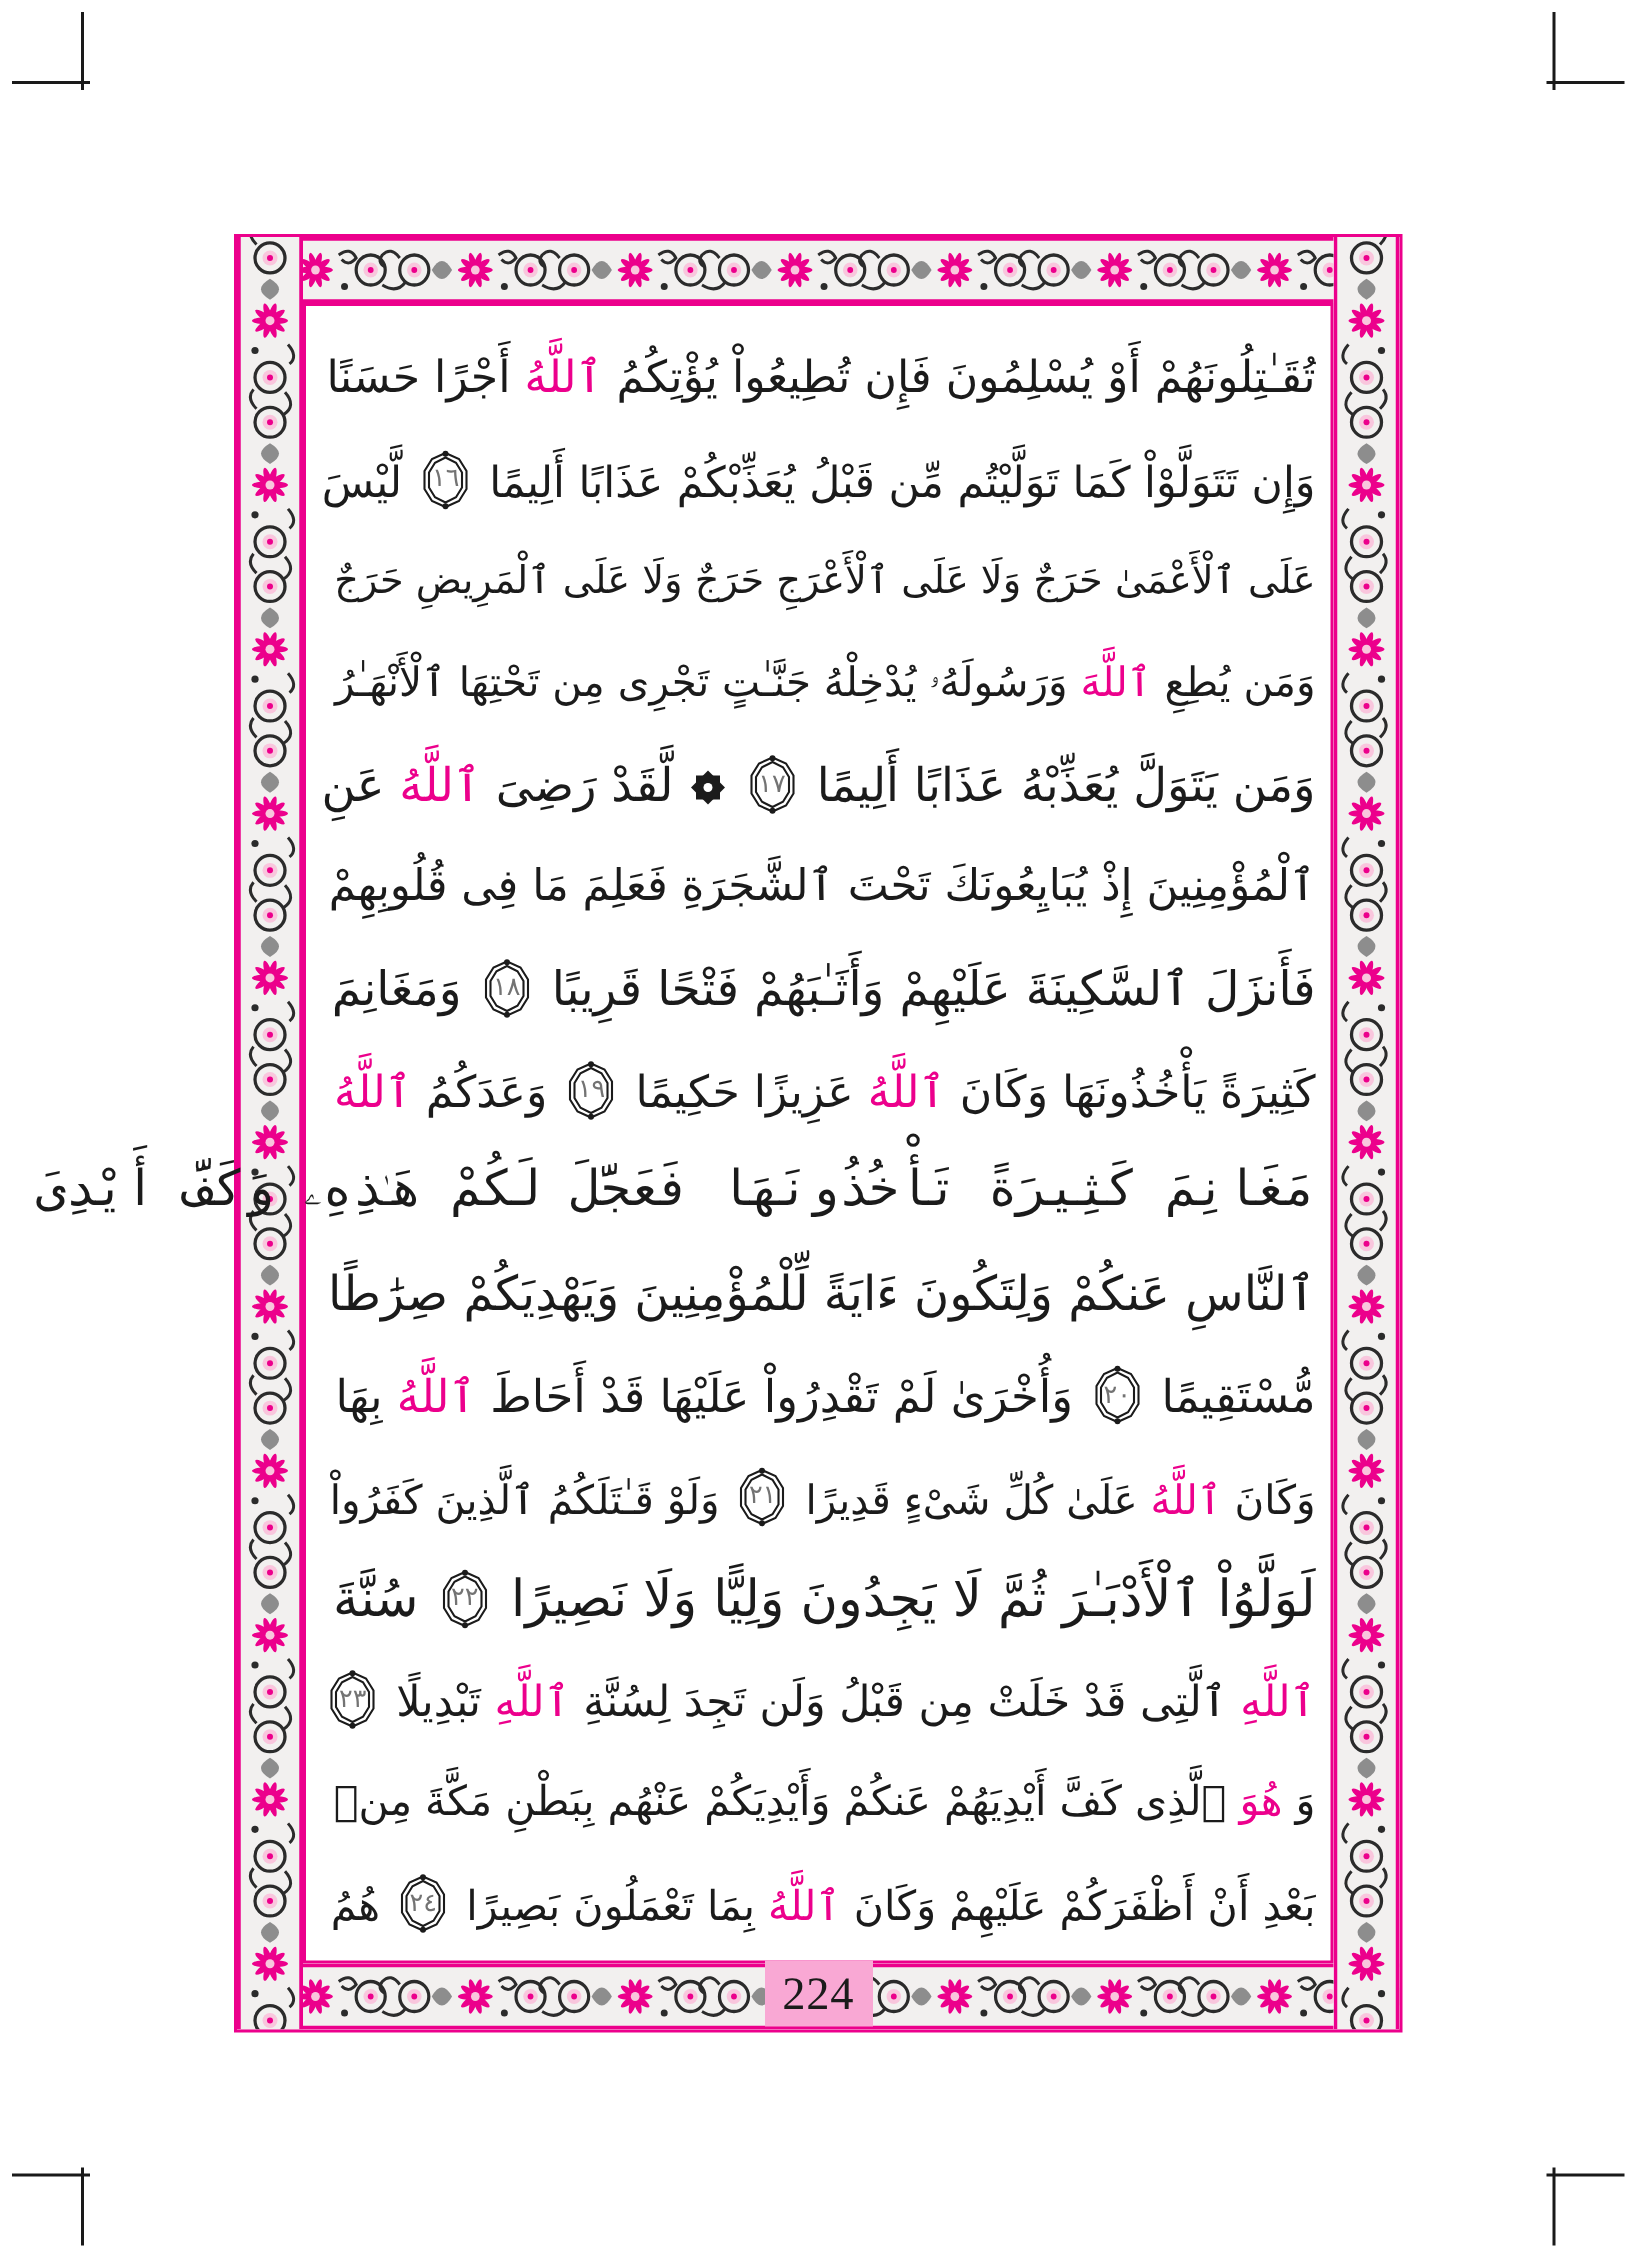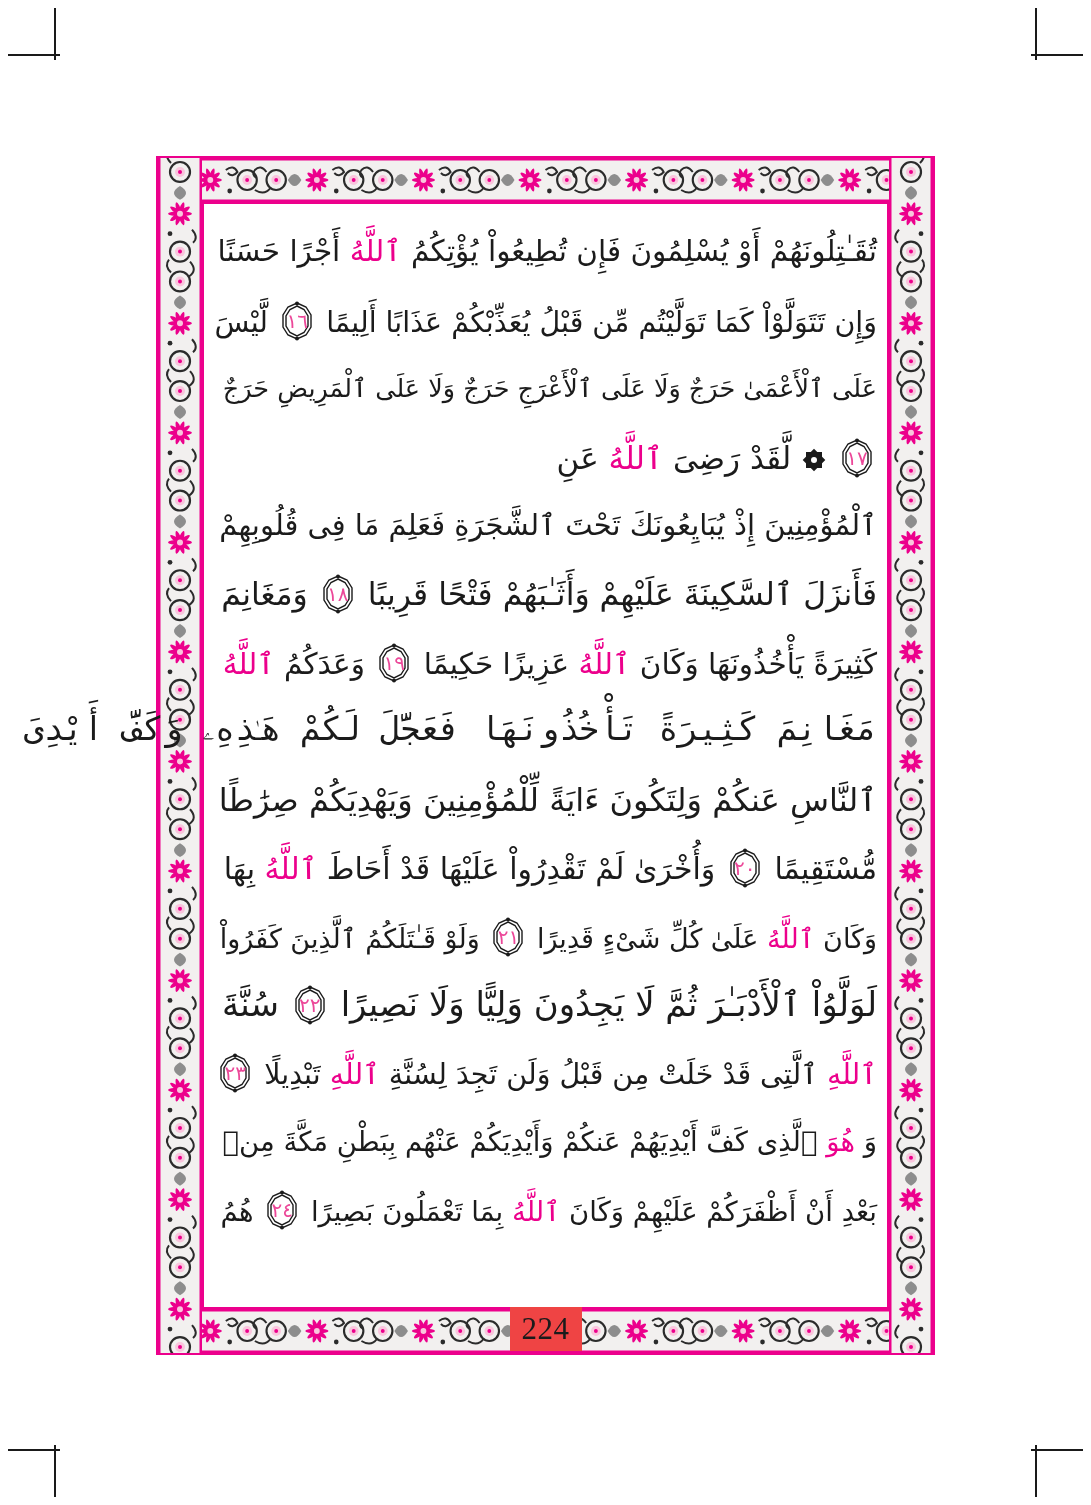--- a/index.html
+++ b/index.html
@@ -119,40 +119,40 @@
     position: absolute;
     inset: 0;
   }
   .ayah-num .n {
     position: absolute;
     inset: 0;
     display: flex;
     align-items: center;
     justify-content: center;
     font-family: "DejaVu Sans", sans-serif;
-    font-size: 20px;
+    font-size: 17px;
     line-height: 1;
-    color: #ec4899;
+    color: #737373;
   }
 
   .rub {
     display: inline-block;
     width: 26px;
     height: 26px;
     vertical-align: -4px;
     position: relative;
   }
 
   
   #pagenum {
     position: absolute;
     left: 50%;
     transform: translateX(-50%);
     bottom: 4px;
-    background: #ef4444;
+    background: #f9a8d4;
     padding: 2px 12px;
     font-family: "Liberation Serif", serif;
     font-size: 31px;
     line-height: 40px;
     color: #1b1b1b;
     z-index: 5;
     letter-spacing: 0.5px;
   }
 </style>
 </head>
@@ -316,21 +316,24 @@
                 <path d="M20 5 L27 8.5 L31 15 L31 25 L27 31.5 L20 35 L13 31.5 L9 25 L9 15 L13 8.5 Z"></path>
                 <circle cx="20" cy="2.5" r="2" fill="#1b1b1b" stroke="none"></circle>
                 <circle cx="20" cy="37.5" r="2" fill="#1b1b1b" stroke="none"></circle>
               </g>
             </svg><span class="n">١٦</span></span> <span>لَّيْسَ</span></span>
       </div>
       <div class="ayah-line" style="height: 68.4375px;">
         <span class="seg" style="font-size: 25.5px; margin-left: 48px;"><span>عَلَى ٱلْأَعْمَىٰ حَرَجٌ وَلَا عَلَى ٱلْأَعْرَجِ حَرَجٌ وَلَا عَلَى ٱلْمَرِيضِ حَرَجٌ</span></span>
       </div>
       <div class="ayah-line" style="height: 68.4375px;">
-        <span class="seg" style="font-size: 31px;"> <span class="ayah-num"><svg class="ring" viewBox="0 0 40 40">
+        <span class="seg" style="font-size: 27px;"><span>وَمَن يُطِعِ</span> <span class="lafz">ٱللَّهَ</span> <span>وَرَسُولَهُۥ يُدْخِلْهُ جَنَّـٰتٍ تَجْرِى مِن تَحْتِهَا ٱلْأَنْهَـٰرُ</span></span>
+      </div>
+      <div class="ayah-line" style="height: 68.4375px;">
+        <span class="seg" style="font-size: 31px;"><span>وَمَن يَتَوَلَّ يُعَذِّبْهُ عَذَابًا أَلِيمًا</span> <span class="ayah-num"><svg class="ring" viewBox="0 0 40 40">
               <g fill="none" stroke="#1b1b1b" stroke-width="1.4">
                 <path d="M20 2 L29 6 L34 14 L34 26 L29 34 L20 38 L11 34 L6 26 L6 14 L11 6 Z"></path>
                 <path d="M20 5 L27 8.5 L31 15 L31 25 L27 31.5 L20 35 L13 31.5 L9 25 L9 15 L13 8.5 Z"></path>
                 <circle cx="20" cy="2.5" r="2" fill="#1b1b1b" stroke="none"></circle>
                 <circle cx="20" cy="37.5" r="2" fill="#1b1b1b" stroke="none"></circle>
               </g>
             </svg><span class="n">١٧</span></span> <span class="rub"><svg viewBox="0 0 26 26" width="26" height="26">
               <rect x="5" y="5" width="16" height="16" fill="#1b1b1b"></rect>
               <rect x="5" y="5" width="16" height="16" fill="#1b1b1b" transform="rotate(45 13 13)"></rect>
               <circle cx="13" cy="13" r="3" fill="#ffffff"></circle>

